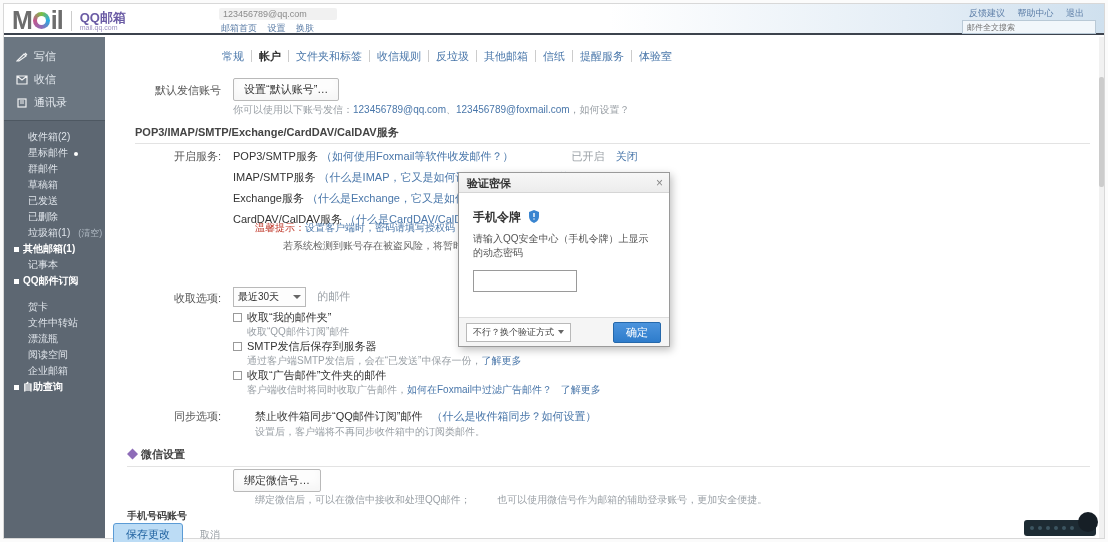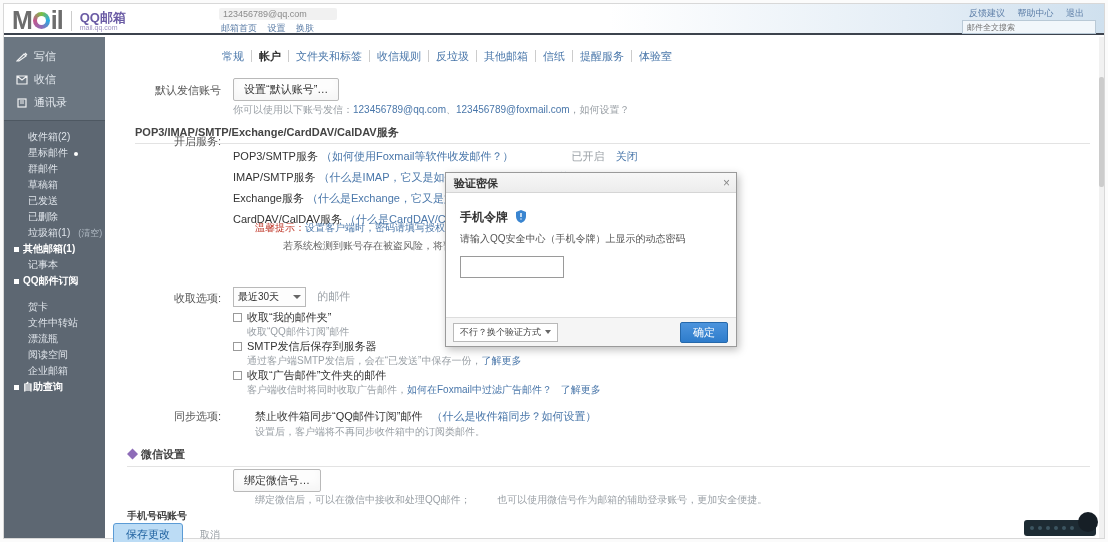--- a/index.html
+++ b/index.html
@@ -54,21 +54,21 @@
   .rule { border-bottom:1px solid #e3e3e3; }
   .svc-row { margin-bottom:6px; white-space:nowrap; }
   .cb { display:inline-block; width:9px; height:9px; border:1px solid #9a9a9a; background:#fff; margin-right:5px; vertical-align:-1px; cursor:pointer; }
   .select { display:inline-block; border:1px solid #b9b9b9; background:#fdfdfd; padding:2px 4px; font-size:10px; cursor:pointer; }
   .select .car { display:inline-block; width:0; height:0; border-left:4px solid transparent; border-right:4px solid transparent; border-top:4px solid #666; margin-left:14px; vertical-align:1px; }
   .sec-head { font-weight:bold; color:#444; font-size:11px; }
   .primary-pill { display:inline-block; background:#bcdcf5; border:1px solid #5b9bd5; color:#1c5f9e;
     padding:3px 12px; border-radius:3px; font-size:11px; cursor:pointer; }
 
   
-  .modal { position:absolute; left:441px; top:168px; width:292px; height:175px; background:#fff;
+  .modal { position:absolute; left:454px; top:168px; width:212px; height:175px; background:#fff;
     border:1px solid #9a9a9a; box-shadow:2px 3px 8px rgba(0,0,0,.25); z-index:10; }
   .modal-title { height:20px; background:linear-gradient(#f7f7f7,#ececec); border-bottom:1px solid #d5d5d5;
     font-size:11px; font-weight:bold; color:#333; line-height:20px; padding-left:8px; position:relative; }
   .modal-close { position:absolute; right:6px; top:0; color:#888; font-size:12px; cursor:pointer; font-weight:normal; }
   .modal-body { padding:16px 14px 0 14px; position:relative; height:124px; }
   .shield { display:inline-block; width:12px; height:13px; vertical-align:-2px; margin-left:4px; }
   .modal-input { margin-top:10px; width:104px; height:22px; border:1px solid #9a9a9a; font-size:12px; padding:2px 4px; }
   .modal-footer { position:absolute; left:0; right:0; bottom:0; height:29px; background:#f5f5f5; border-top:1px solid #ddd; }
   .alt-btn { position:absolute; left:7px; top:5px; background:#fff; border:1px solid #b9b9b9; font-size:9px;
     color:#444; padding:2px 6px; cursor:pointer; }
@@ -163,21 +163,21 @@
 
     <div class="abs lbl" style="left:30px; top:46px;">默认发信账号</div>
     <div class="abs" style="left:128px; top:41px;">
       <span class="btn">设置“默认账号”…</span>
     </div>
     <div class="abs gray" style="left:128px; top:66px; font-size:10px;">
       <span>你可以使用以下账号发信：</span><span class="link">123456789@qq.com</span><span>、</span><span class="link">123456789@foxmail.com</span><span>，如何设置？</span>
     </div>
 
     <div class="abs sec-head rule" style="left:30px; top:88px; width:955px; padding-bottom:3px;">POP3/IMAP/SMTP/Exchange/CardDAV/CalDAV服务</div>
-    <div class="abs lbl" style="left:30px; top:97px;">开启服务:</div>
+    <div class="abs lbl" style="left:30px; top:112px;">开启服务:</div>
     <div class="abs" style="left:128px; top:112px;">
       <div class="svc-row">
         <span>POP3/SMTP服务</span>
         <span class="link">（如何使用Foxmail等软件收发邮件？）</span>
         <span class="gray" style="margin-left:55px;">已开启</span>
         <span class="link" style="margin-left:8px;">关闭</span>
       </div>
       <div class="svc-row">
         <span>IMAP/SMTP服务</span>
         <span class="link">（什么是IMAP，它又是如何设置？）</span>

